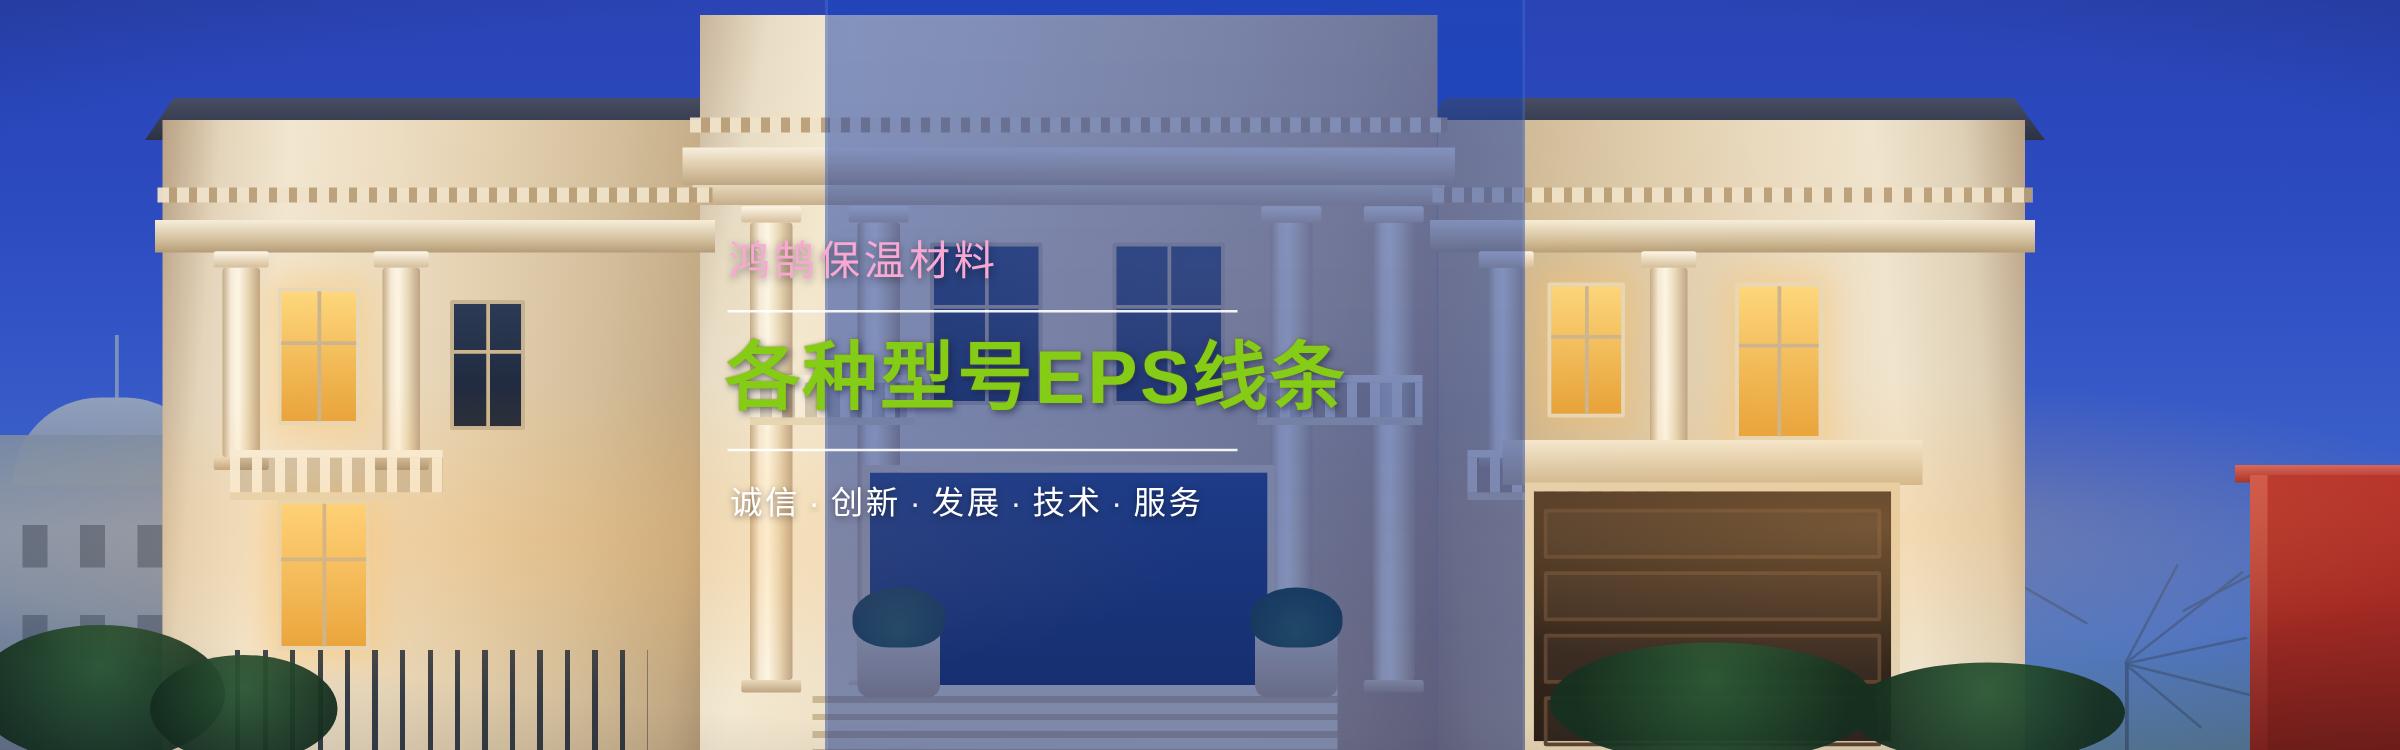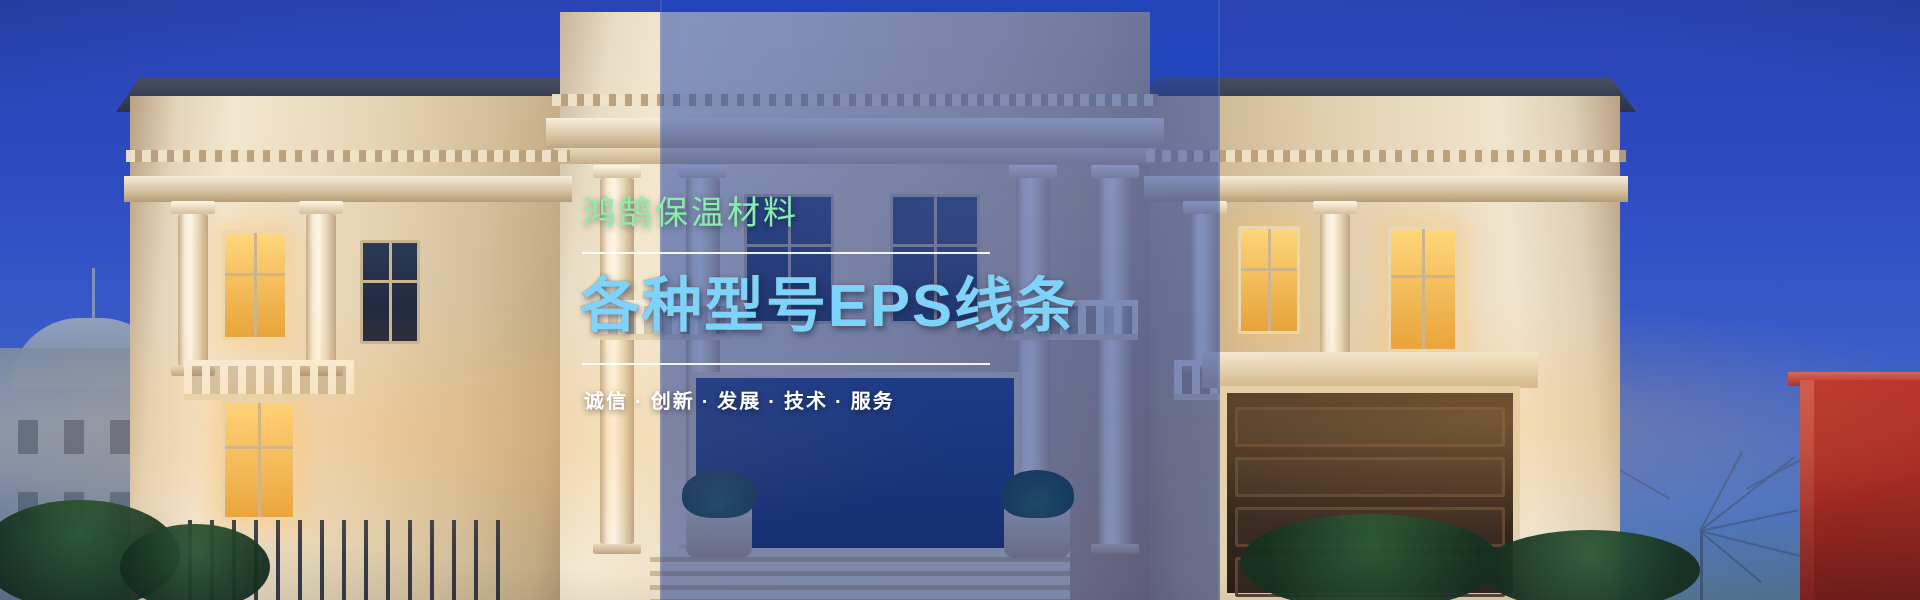--- a/index.html
+++ b/index.html
@@ -286,51 +286,51 @@
   }
 
   
   .content{
     position:absolute; left:555px; top:0; width:770px; height:600px;
     display:flex; flex-direction:column; align-items:flex-start;
     justify-content:center;
     padding-left:25px;
   }
   .brand{
-    color:#86efac;
+    color:#f9a8d4;
     font-size:33px;
     letter-spacing:3px;
     font-weight:400;
     text-shadow:0 2px 7px rgba(0,0,0,.45);
     margin-bottom:18px;
     padding-left:3px;
   }
   .rule{
     width:408px; height:2px;
     background:rgba(255,255,255,.92);
     margin:0 0 18px 2px;
   }
   .rule.bottom{ margin:22px 0 20px 2px; }
 
   .headline{
-    color:#7dd3fc;
+    color:#84cc16;
     font-size:60px;
     line-height:1.14;
     font-weight:700;
     letter-spacing:2px;
     text-shadow:
        0 0 2px rgba(140,90,0,.55),
        2px 3px 6px rgba(20,30,70,.55);
     white-space:nowrap;
   }
   .tagline{
     color:#ffffff;
-    font-size:20px;
+    font-size:26px;
     letter-spacing:2px;
-    font-weight:700;
+    font-weight:400;
     text-shadow:0 2px 6px rgba(0,0,0,.45);
     padding-left:4px;
   }
   .tagline .dot{ padding:0 7px; opacity:.95; }
 </style>
 </head>
 <body>
 
 <div class="banner">
 

